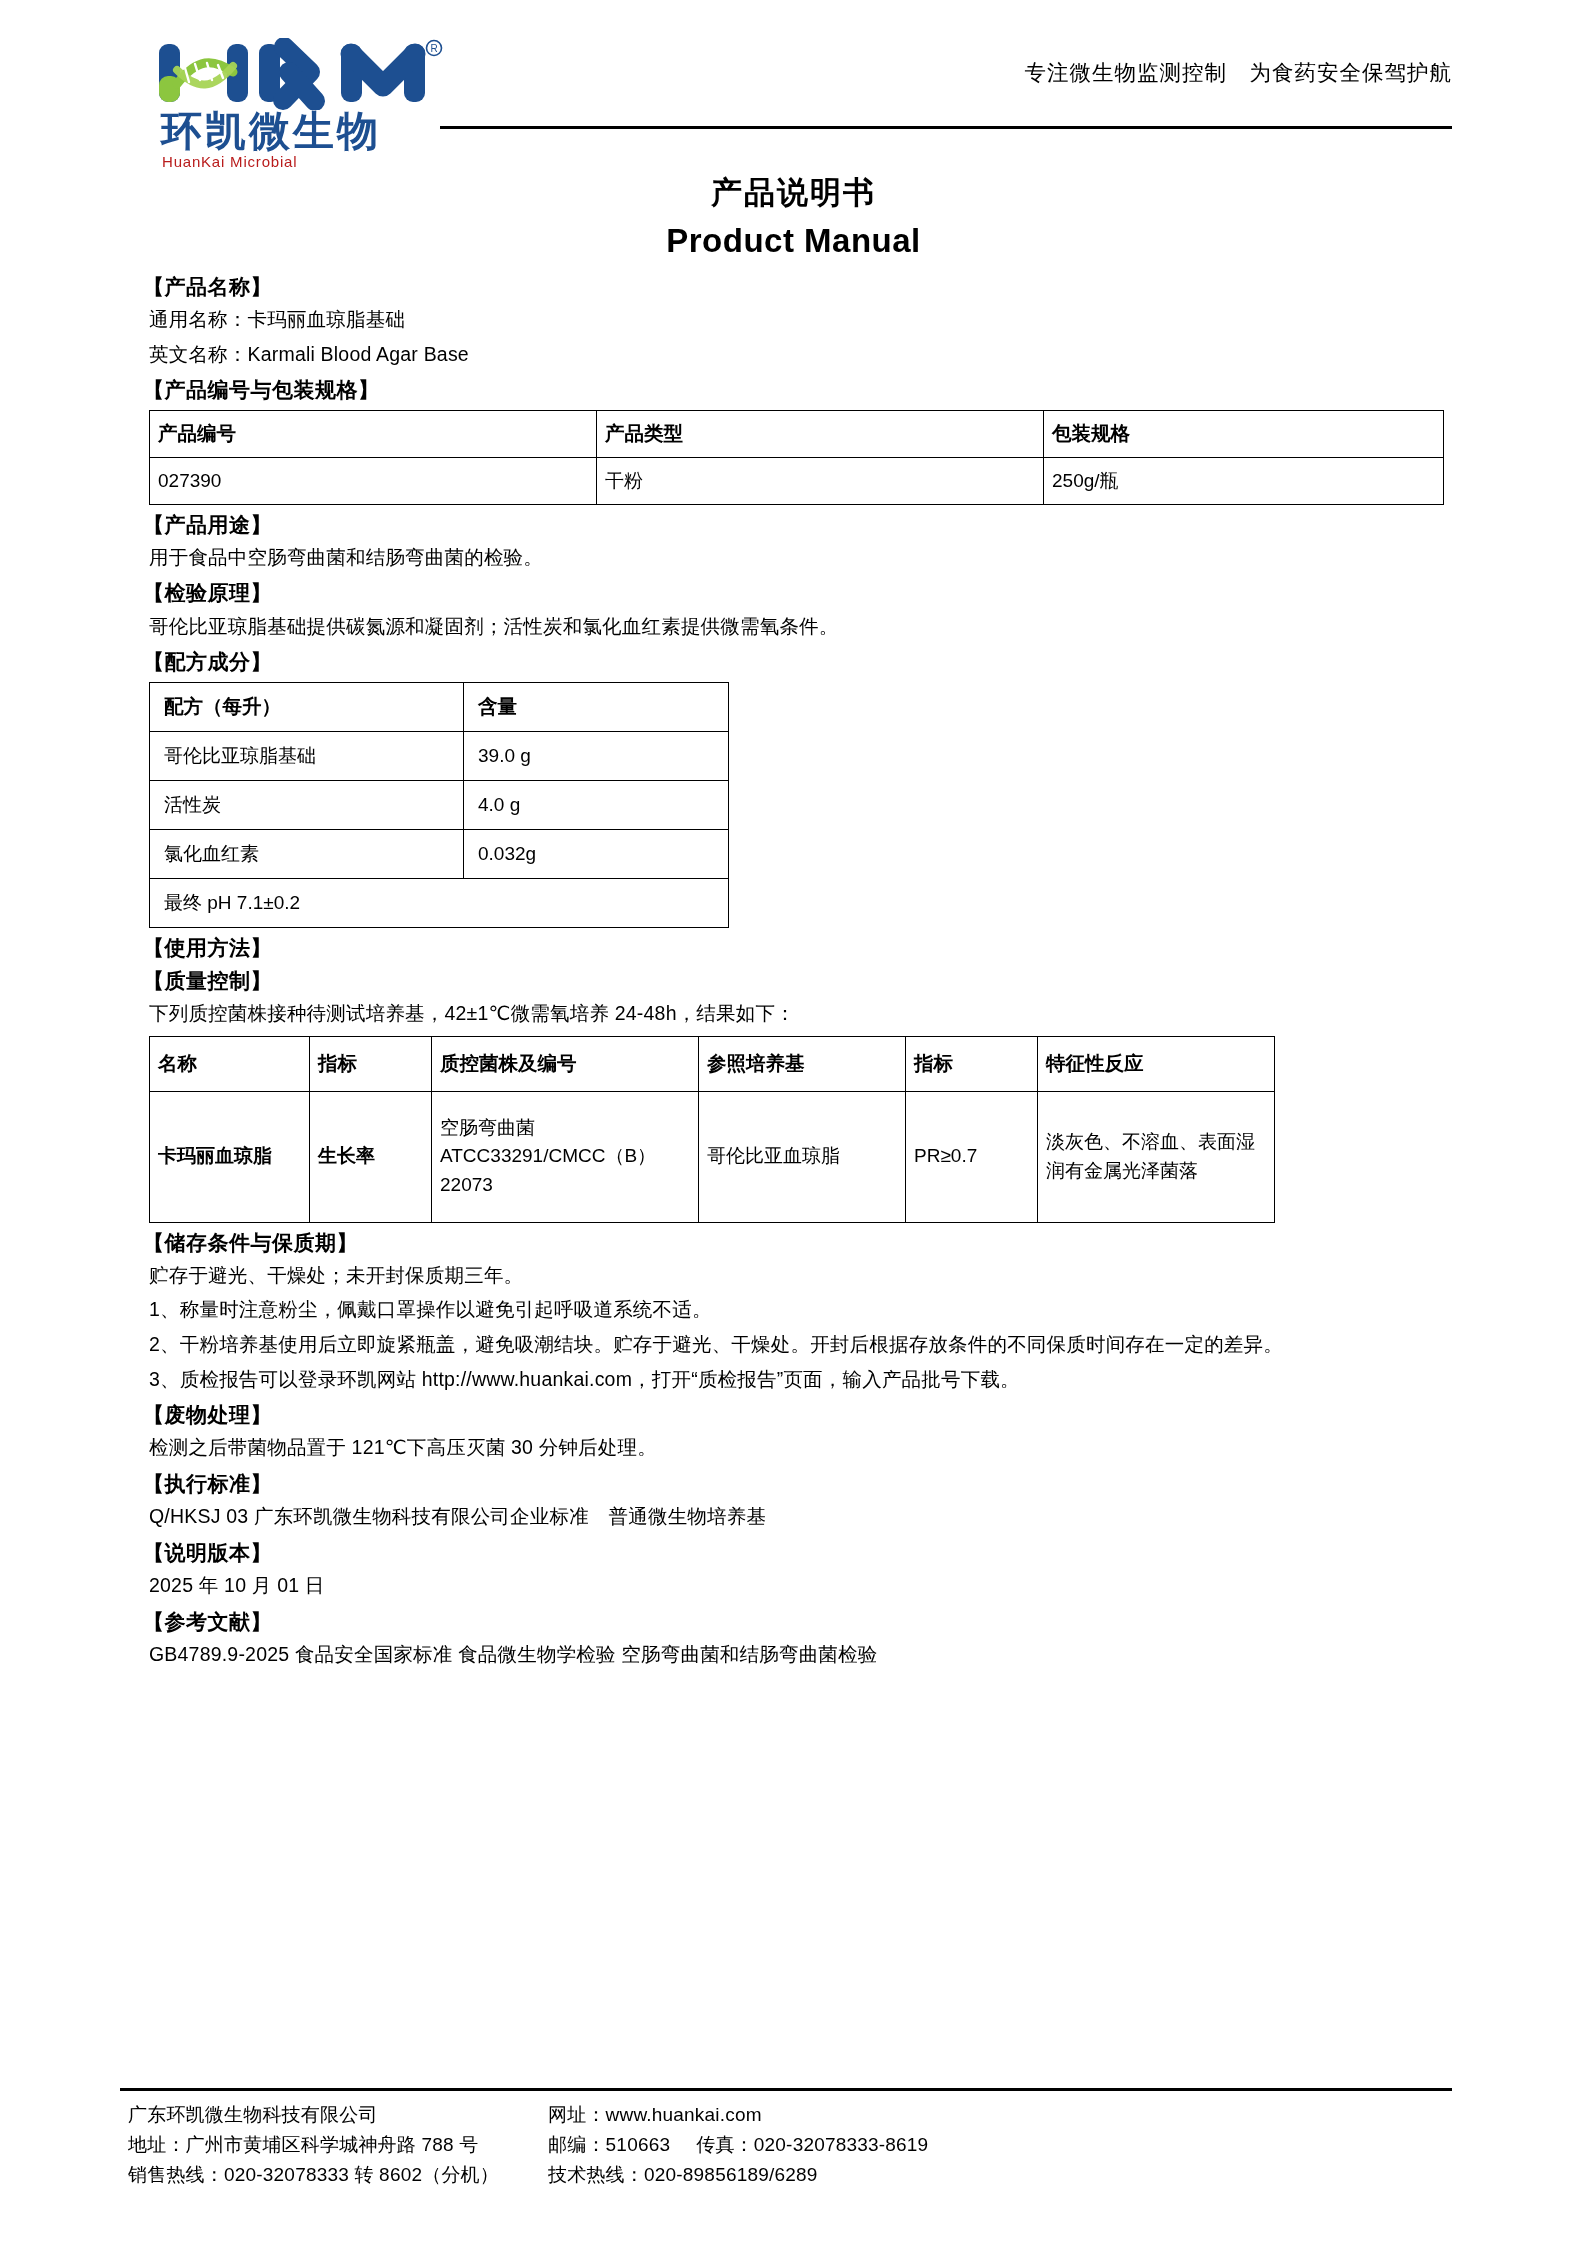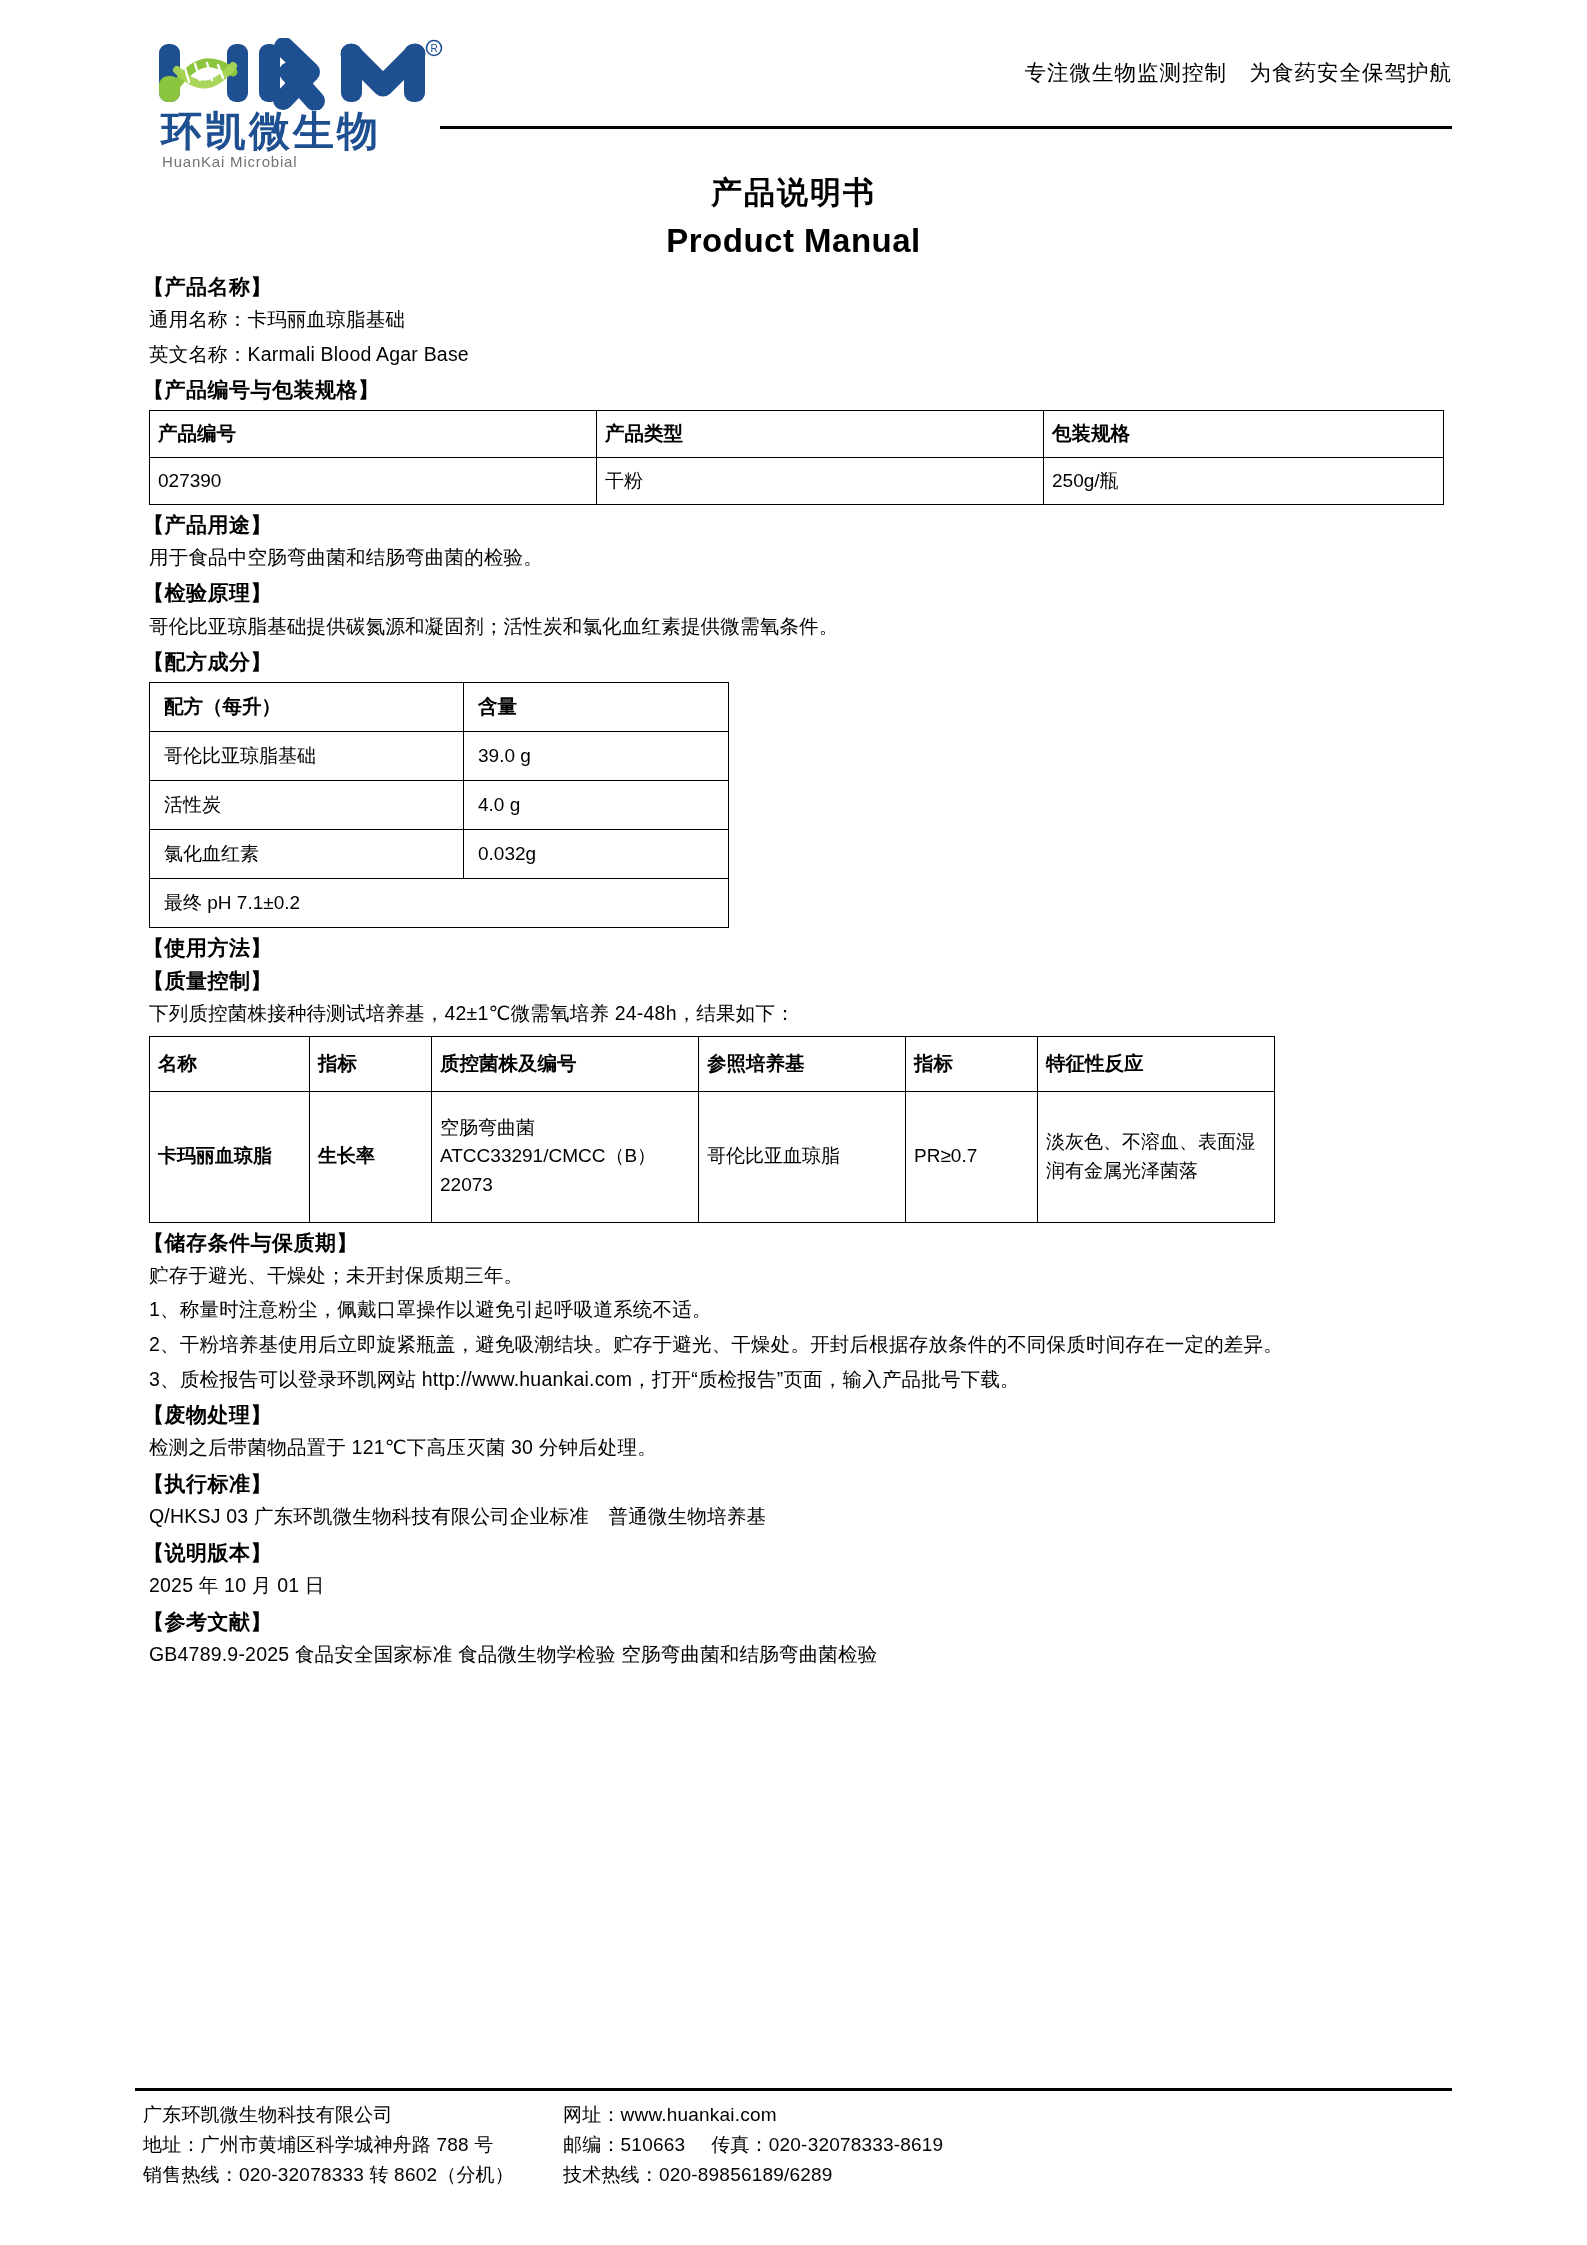--- a/index.html
+++ b/index.html
@@ -41,21 +41,21 @@
     font-weight: bold;
     color: #1d4f91;
     letter-spacing: 3px;
     line-height: 1.0;
     margin-top: 1px;
     margin-left: 6px;
   }
   .logo-en {
     font-family: "Liberation Sans", sans-serif;
     font-size: 15px;
-    color: #737373;
+    color: #b91c1c;
     letter-spacing: 0.8px;
     line-height: 1.1;
     margin-top: 2px;
     margin-left: 7px;
   }
   .tagline {
     position: absolute;
     right: 0;
     top: 30px;
     font-size: 21.5px;
@@ -148,21 +148,21 @@
   .tbl-qc .c2 { width: 105px; font-weight: bold; }
   .tbl-qc .c3 { width: 250px; }
   .tbl-qc .c4 { width: 190px; }
   .tbl-qc .c5 { width: 115px; }
   .tbl-qc .c6 { }
   .tbl-qc td.body { height: 118px; }
 
   
   .footer {
     position: absolute;
-    left: 135px;
+    left: 120px;
     right: 135px;
     bottom: 55px;
   }
   .footer-rule {
     border-top: 3px solid #000;
     margin-bottom: 9px;
   }
   .footer-cols {
     display: flex;
     font-size: 19px;

